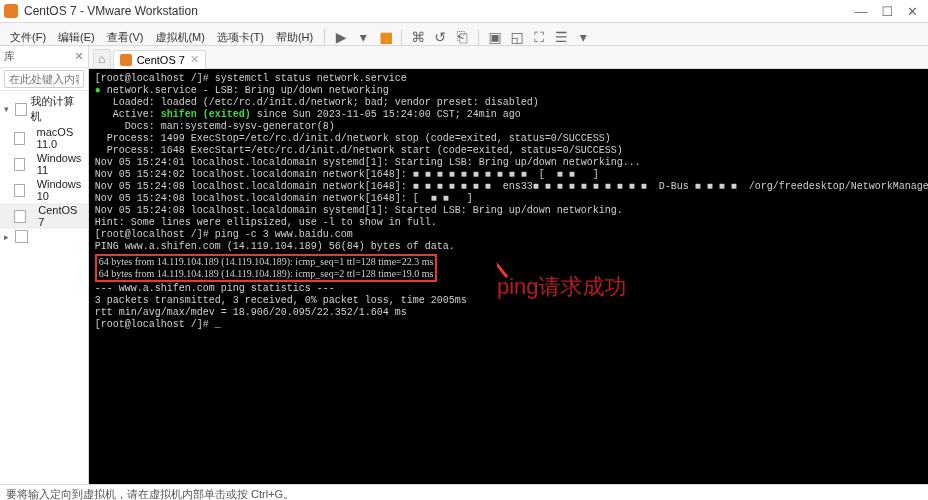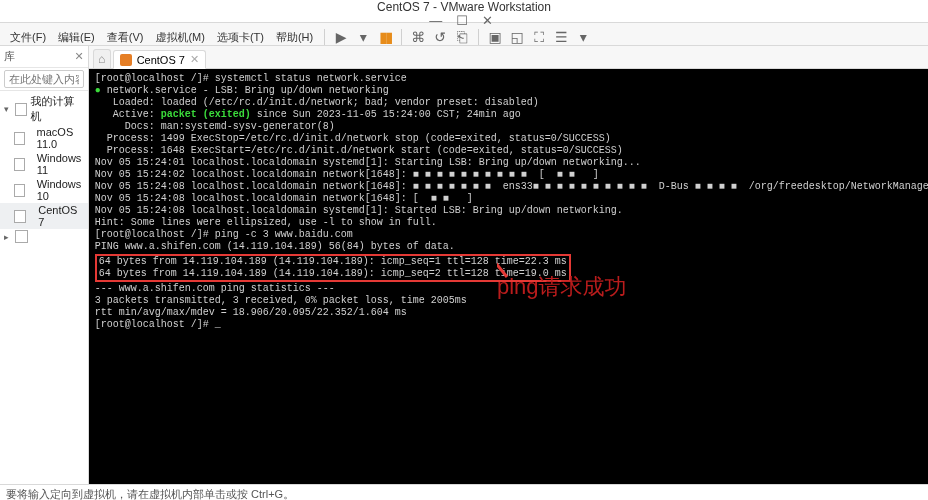--- a/index.html
+++ b/index.html
@@ -16,21 +16,20 @@
 
   
   .title-bar {
     display: flex;
     align-items: center;
     height: 22px;
     background: #ffffff;
     border-bottom: 1px solid #d9d9d9;
     padding: 0 4px;
     font-size: 12px;
-    flex-direction: column;
   }
   .title-bar .app-icon {
     width: 14px; height: 14px;
     background: #e57e25;
     border-radius: 3px;
     margin-right: 6px;
   }
   .title-bar .title-text {
     flex: 1;
     color: #333;
@@ -217,20 +216,21 @@
   }
   .terminal .line {
     white-space: pre;
   }
   .terminal .bgreen { color: #3bdc3b; font-weight: bold; }
   .terminal .red-box {
     border: 2px solid #e53935;
     margin: 1px 0;
     padding: 0 2px;
     display: inline-block;
+    font-family: Liberation Serif, serif;
   }
 
   
   .annotation {
     position: absolute;
     left: 497px;
     top: 212px;
     pointer-events: none;
     width: 220px;
     height: 120px;
@@ -339,21 +339,21 @@
         <span class="tab-icon"></span>
         <span>CentOS 7</span>
         <span class="tab-close">✕</span>
       </div>
     </div>
 
     <div class="terminal">
       <div class="line">[root@localhost /]# systemctl status network.service</div>
       <div class="line"><span class="bgreen">●</span><span> network.service - LSB: Bring up/down networking</span></div>
       <div class="line">   Loaded: loaded (/etc/rc.d/init.d/network; bad; vendor preset: disabled)</div>
-      <div class="line"><span>   Active: </span><span class="bgreen">packet (exited)</span><span> since Sun 2023-11-05 15:24:00 CST; 24min ago</span></div>
+      <div class="line"><span>   Active: </span><span class="bgreen">shifen (exited)</span><span> since Sun 2023-11-05 15:24:00 CST; 24min ago</span></div>
       <div class="line">     Docs: man:systemd-sysv-generator(8)</div>
       <div class="line">  Process: 1499 ExecStop=/etc/rc.d/init.d/network stop (code=exited, status=0/SUCCESS)</div>
       <div class="line">  Process: 1648 ExecStart=/etc/rc.d/init.d/network start (code=exited, status=0/SUCCESS)</div>
       <div class="line"></div>
       <div class="line">Nov 05 15:24:01 localhost.localdomain systemd[1]: Starting LSB: Bring up/down networking...</div>
       <div class="line">Nov 05 15:24:02 localhost.localdomain network[1648]: ■ ■ ■ ■ ■ ■ ■ ■ ■ ■  [  ■ ■   ]</div>
       <div class="line">Nov 05 15:24:08 localhost.localdomain network[1648]: ■ ■ ■ ■ ■ ■ ■  ens33■ ■ ■ ■ ■ ■ ■ ■ ■ ■  D-Bus ■ ■ ■ ■  /org/freedesktop/NetworkManager/ActiveConnection/2■</div>
       <div class="line">Nov 05 15:24:08 localhost.localdomain network[1648]: [  ■ ■   ]</div>
       <div class="line">Nov 05 15:24:08 localhost.localdomain systemd[1]: Started LSB: Bring up/down networking.</div>
       <div class="line">Hint: Some lines were ellipsized, use -l to show in full.</div>

